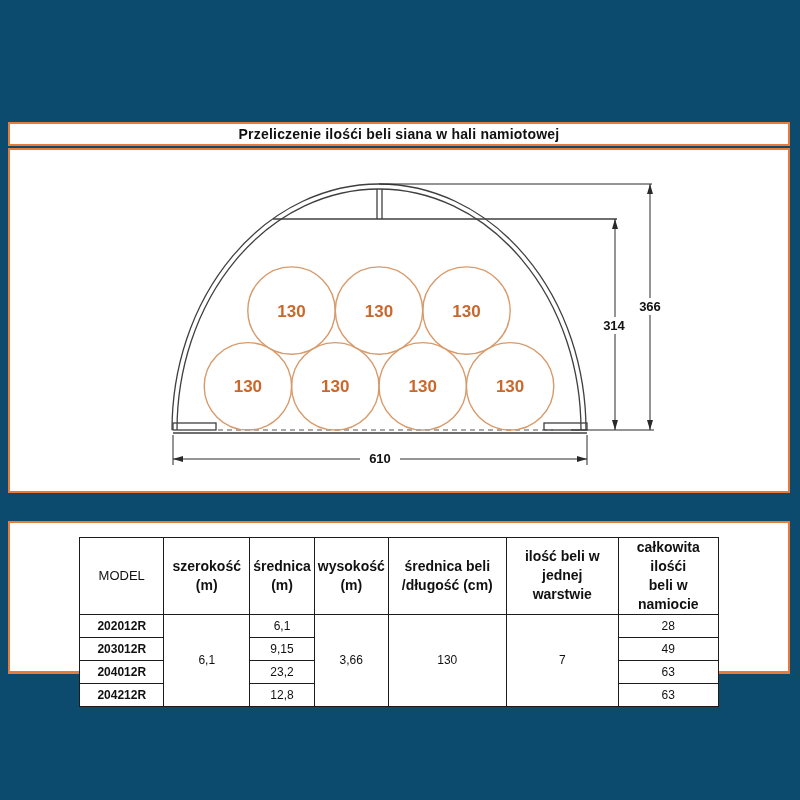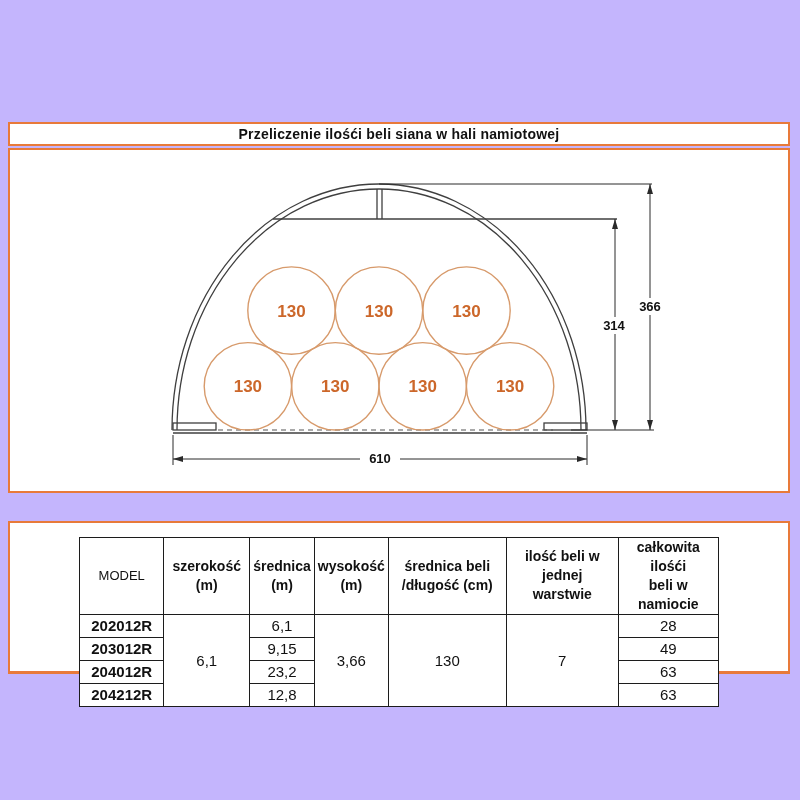--- a/index.html
+++ b/index.html
@@ -1,30 +1,30 @@
 <!DOCTYPE html>
 <html><head>
 <meta charset="utf-8">
 <style>
   html,body{margin:0;padding:0;background:#ffffff;}
   body{width:800px;height:800px;font-family:"Liberation Sans",sans-serif;-webkit-font-smoothing:antialiased;}
-  .page{position:relative;width:800px;height:800px;background:#c4b5fd;overflow:hidden;}
+  .page{position:relative;width:800px;height:800px;background:#0c4a6e;overflow:hidden;}
   .obox{position:absolute;left:8px;width:782px;border:2px solid #e87a3a;background:#fff;box-sizing:border-box;}
   .title-bar{top:122px;height:24px;display:flex;align-items:center;justify-content:center;}
   .title-text{font-size:14px;font-weight:bold;color:#111;letter-spacing:0.2px;}
   .diagram-box{top:148px;height:345px;}
   .diagram-box svg{position:absolute;left:0;top:0;}
   .logo-band{top:495px;height:24px;display:flex;align-items:center;justify-content:center;gap:5px;margin-top:32px;}
   .logo-text{font-family:"Liberation Serif",serif;font-weight:bold;font-size:19px;color:#111;letter-spacing:0.5px;line-height:1;}
   .table-box{top:521px;height:153px;border-bottom-width:3px;display:flex;justify-content:center;align-items:flex-start;}
   table.spec{border-collapse:collapse;margin-top:14px;table-layout:fixed;}
   table.spec th,table.spec td{border:1.5px solid #1c1c1c;padding:0 3px;text-align:center;vertical-align:middle;background:#fff;}
   table.spec th{font-size:14px;font-weight:bold;line-height:1.35;height:39px;color:#111;}
   table.spec th.model-h{font-weight:normal;font-size:13px;}
-  table.spec td{font-size:15px;height:22px;color:#111;}
+  table.spec td{font-size:12px;height:22px;color:#111;}
   table.spec td.model-cell{font-weight:bold;}
   .c-model{width:84px;}.c-szer{width:86px;}.c-dlug{width:62px;}.c-wys{width:70px;}
   .c-sred{width:118px;}.c-ilos{width:112px;}.c-calk{width:100px;}
   svg text{font-family:"Liberation Sans",sans-serif;}
 </style>
 </head>
 <body>
 
 <div class="page">
 

